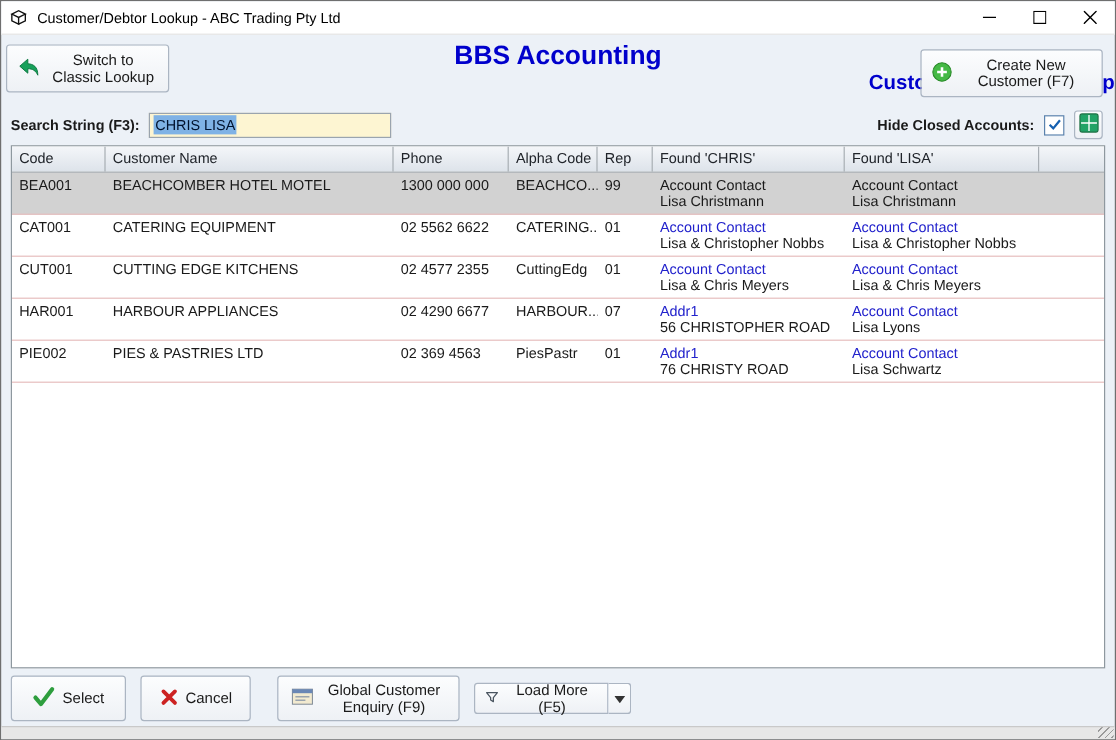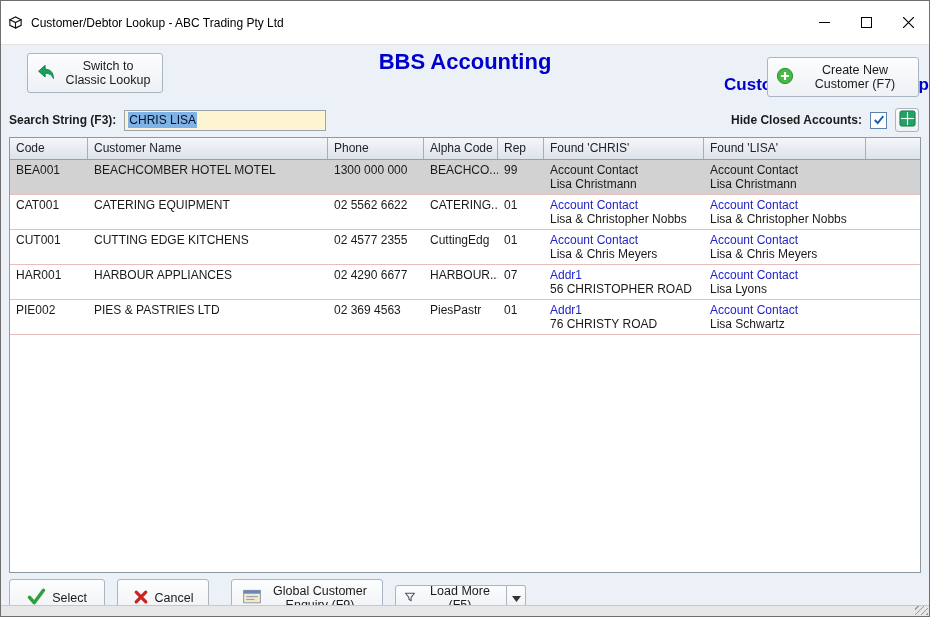--- a/index.html
+++ b/index.html
@@ -9,38 +9,38 @@
     font-size: 12px;
     color: #1a1a1a;
     background: #ecf1f7;
     border: 1px solid #6f6f6f;
     overflow: hidden;
     position: relative;
   }
 
   
   .titlebar {
-    height: 44px; background: #ffffff; display: flex; align-items: center;
+    height: 28px; background: #ffffff; display: flex; align-items: center;
     border-bottom: 1px solid #e3e3e3;
   }
   .titlebar .appicon { width: 28px; display: flex; justify-content: center; }
   .titlebar .title { flex: 1; font-size: 12px; color: #000; padding-left: 2px; }
   .wctrl { width: 42px; height: 27px; display: flex; align-items: center; justify-content: center; cursor: default; }
   .wctrl svg { display: block; }
 
   
   .header { position: relative; height: 62px; padding: 6px 8px 0 8px; }
   .btn {
     background: linear-gradient(#fcfdfe, #eef1f5);
     border: 1px solid #abb5c2; border-radius: 3px;
     display: inline-flex; align-items: center; justify-content: center;
     gap: 6px; font-size: 12.5px; color: #1a1a1a; text-align: center;
     cursor: pointer; padding: 4px 8px;
   }
-  .btn-switch { position: absolute; left: 26px; top: 8px; width: 136px; height: 40px; }
+  .btn-switch { position: absolute; left: 4px; top: 8px; width: 136px; height: 40px; }
   .btn-switch .lbl { width: 96px; line-height: 14px; }
   .btn-create { position: absolute; right: 10px; top: 12px; width: 152px; height: 40px; }
   .btn-create .lbl { width: 112px; line-height: 14px; }
   .titles { position: absolute; left: 0; right: 0; top: 4px; text-align: center; }
   .app-title { font-size: 22px; font-weight: bold; color: #0000cc; line-height: 26px; }
   .app-subtitle { font-size: 17px; font-weight: bold; color: #0000cc; line-height: 20px; text-align: right; }
 
   
   .searchrow { height: 26px; display: flex; align-items: center; padding: 0 10px 0 8px; justify-content: flex-end; }
   .search-label { font-weight: bold; }

